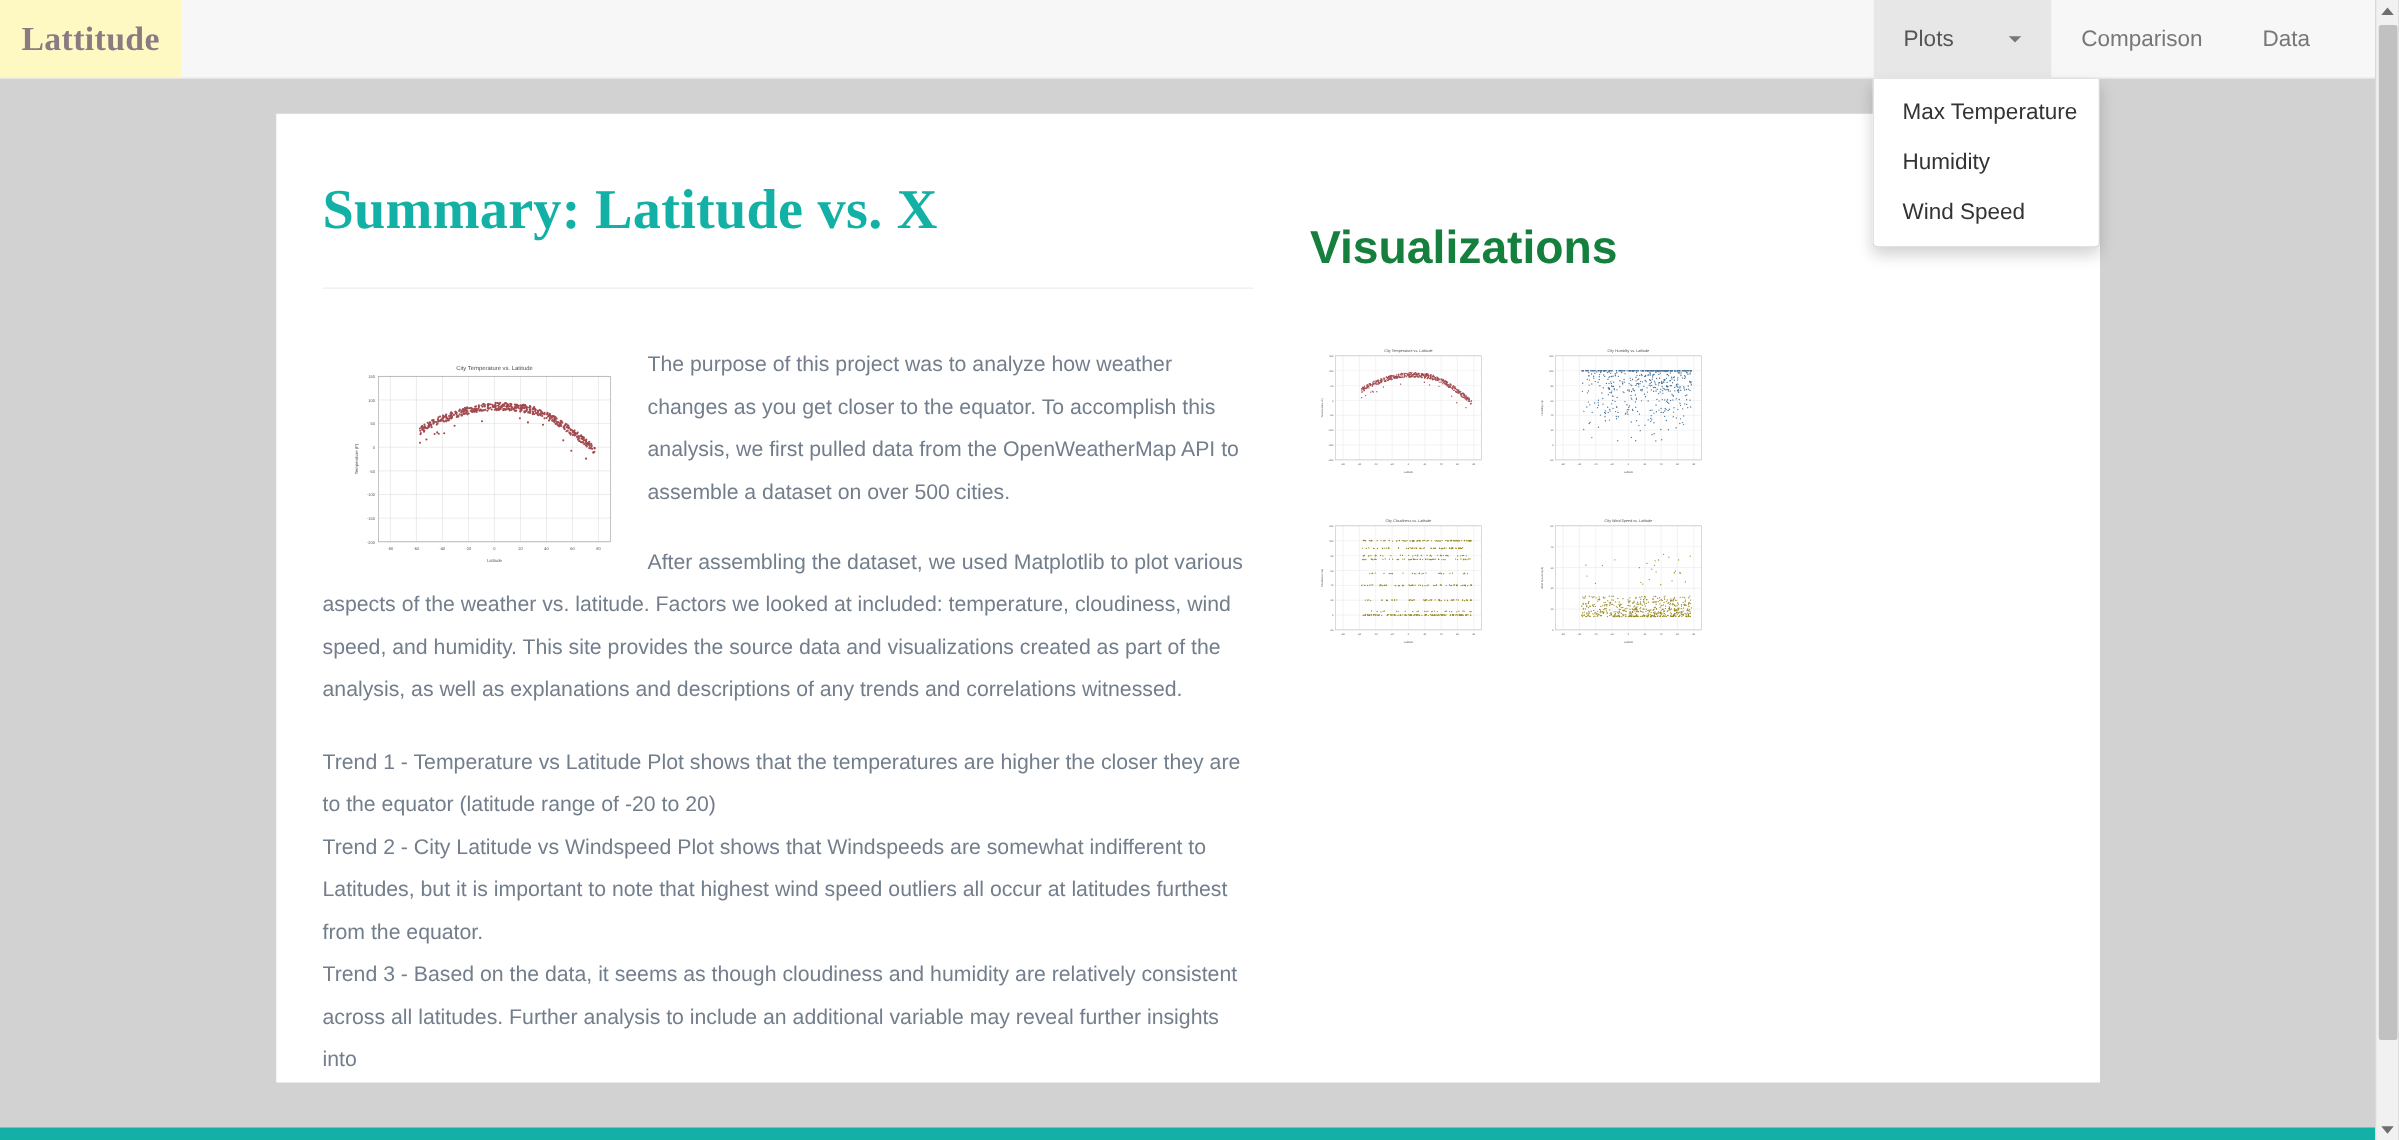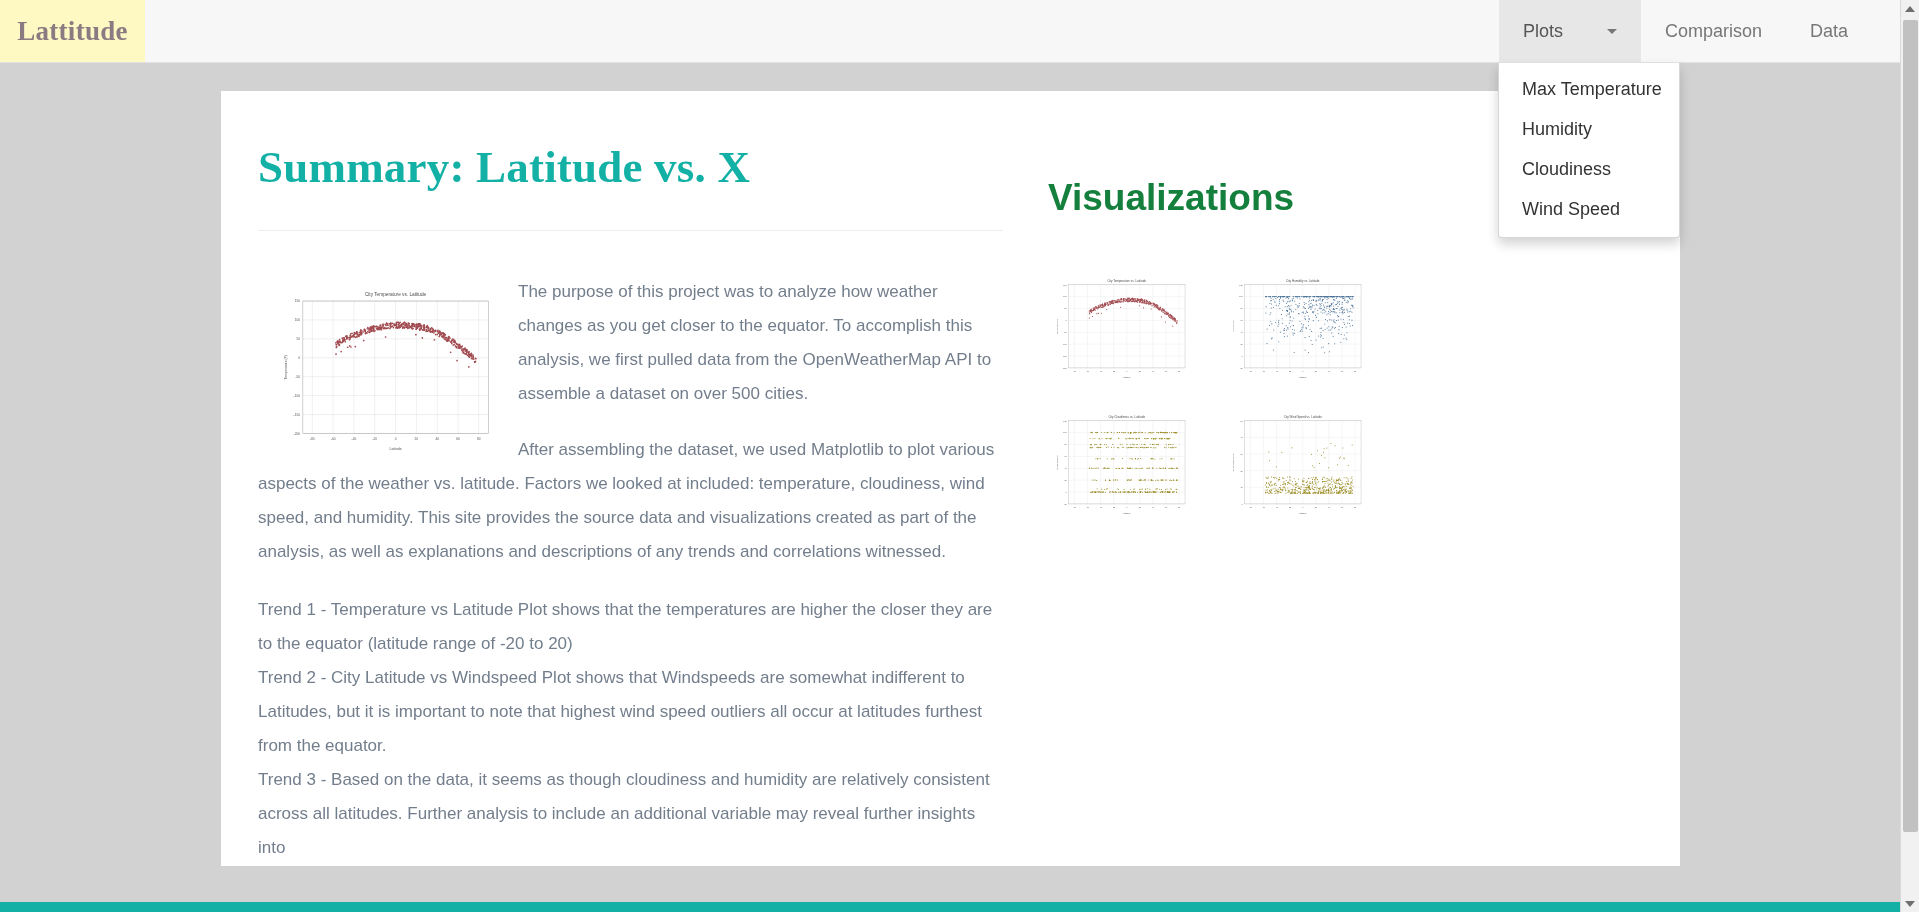--- a/index.html
+++ b/index.html
@@ -250,21 +250,20 @@
       <div class="nav-item">
         <span>Data</span>
       </div>
       <div class="nav-pad"></div>
     </div>
   </div>
 
   <div class="dropdown-menu">
     <div class="dropdown-item">Max Temperature</div>
     <div class="dropdown-item">Humidity</div>
-    <div class="dropdown-item">Cloudiness</div>
     <div class="dropdown-item">Wind Speed</div>
   </div>
 
   <div class="content-card">
     <div class="row">
 
       <div class="col-left">
         <h1 class="page-title">Summary: Latitude vs. X</h1>
         <div class="title-rule"></div>
 

